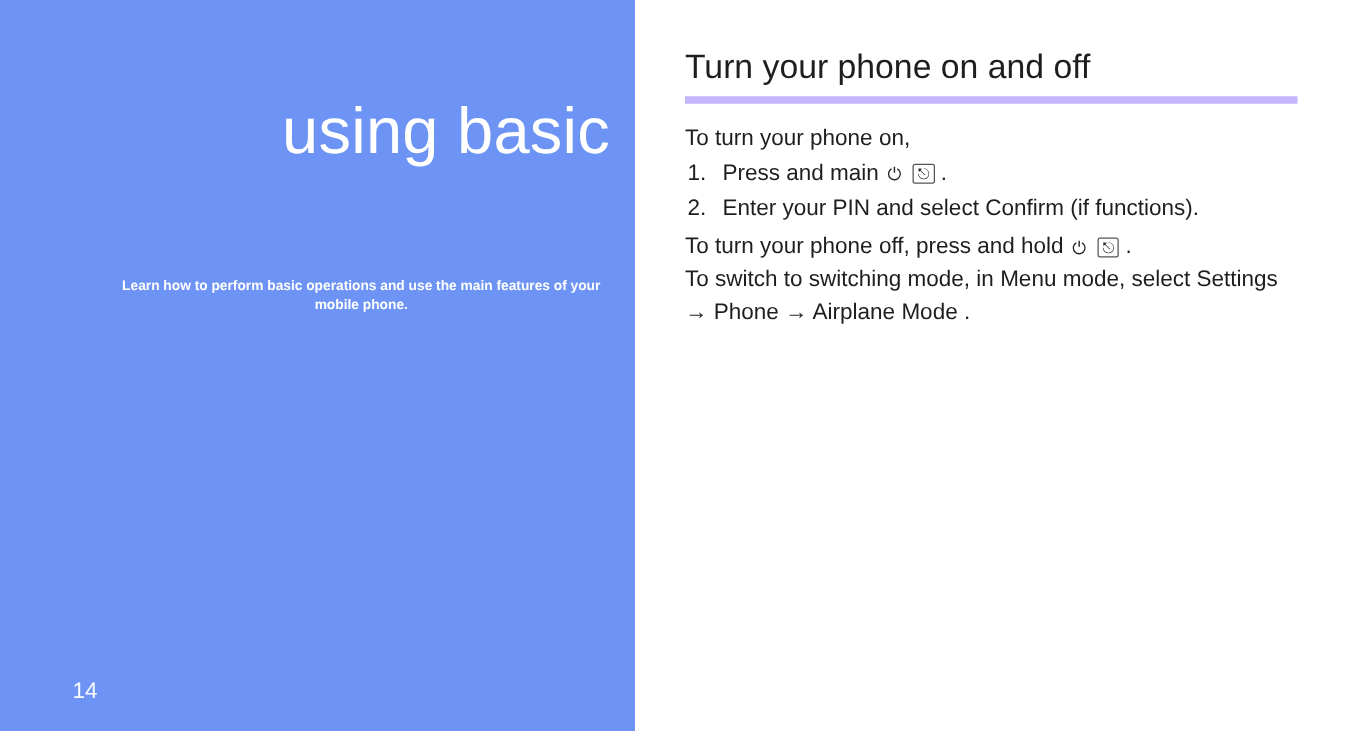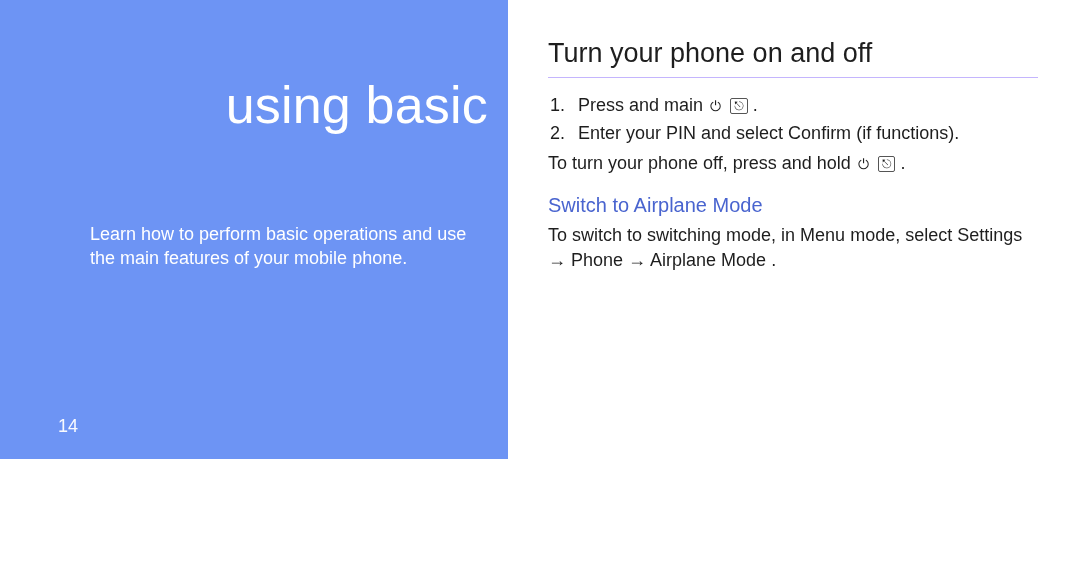--- a/index.html
+++ b/index.html
@@ -11,43 +11,43 @@
     overflow: hidden;
   }
   .page {
     display: flex;
     width: 1080px;
     height: 585px;
   }
   
   .left-panel {
     width: 508px;
-    height: 459px;
+    height: 585px;
     background: #6d94f4;
     position: relative;
     color: #ffffff;
   }
   .chapter-title {
     position: absolute;
     top: 78px;
     right: 20px;
     font-size: 52px;
     font-weight: 200;
     line-height: 1.05;
     text-align: right;
     letter-spacing: 0.2px;
   }
   .chapter-blurb {
     position: absolute;
     top: 222px;
     right: 20px;
     left: 90px;
-    font-size: 18px;
-    font-weight: 400;
-    text-align: left;
+    font-size: 11px;
+    font-weight: 700;
+    text-align: center;
     line-height: 1.35;
   }
   .page-number {
     position: absolute;
     left: 58px;
     bottom: 22px;
     font-size: 18px;
     font-weight: 400;
     color: #ffffff;
     opacity: 0.96;
@@ -58,21 +58,21 @@
     flex: 1;
     padding: 38px 42px 30px 40px;
     color: #1e1e1e;
     overflow: hidden;
   }
   .section-heading {
     font-size: 27px;
     font-weight: 400;
     color: #1e1e1e;
     padding-bottom: 8px;
-    border-bottom: 1px solid #c4b5fd;
+    border-bottom: 6px solid #c4b5fd;
     margin-bottom: 14px;
   }
   .body-line {
     font-size: 18px;
     line-height: 1.45;
     font-weight: 300;
     margin-bottom: 2px;
   }
   .ordered {
     margin-left: 2px;
@@ -129,20 +129,21 @@
       <span>using basic</span><br>
     </div>
     <div class="chapter-blurb">Learn how to perform basic operations and use the main features of your mobile phone.</div>
     <div class="page-number">14</div>
   </div>
 
   <div class="right-panel">
 
     <div class="section-heading">Turn your phone on and off</div>
 
+    <div class="body-line">To turn your phone on,</div>
 
     <div class="ordered">
       <div class="body-line step">
         <span class="num">1.</span>
         <span>
           <span>Press and main </span>
           <span class="glyph-icon">⏻</span>
           <span class="key-box">⎋</span>
           <span>.</span>
         </span>
@@ -157,21 +158,20 @@
       </div>
     </div>
 
     <div class="body-line" style="margin-top:4px">
       <span>To turn your phone off, press and hold </span>
       <span class="glyph-icon">⏻</span>
       <span class="key-box">⎋</span>
       <span>.</span>
     </div>
 
-    <div class="subheading">Switch to Airplane Mode</div>
 
 
     <div class="para">
       <span>To switch to switching mode, in Menu mode, select </span>
       <span class="path-bold">Settings → Phone → Airplane Mode</span>
       <span>.</span>
     </div>
 
     <div class="spacer-6"></div>
 

